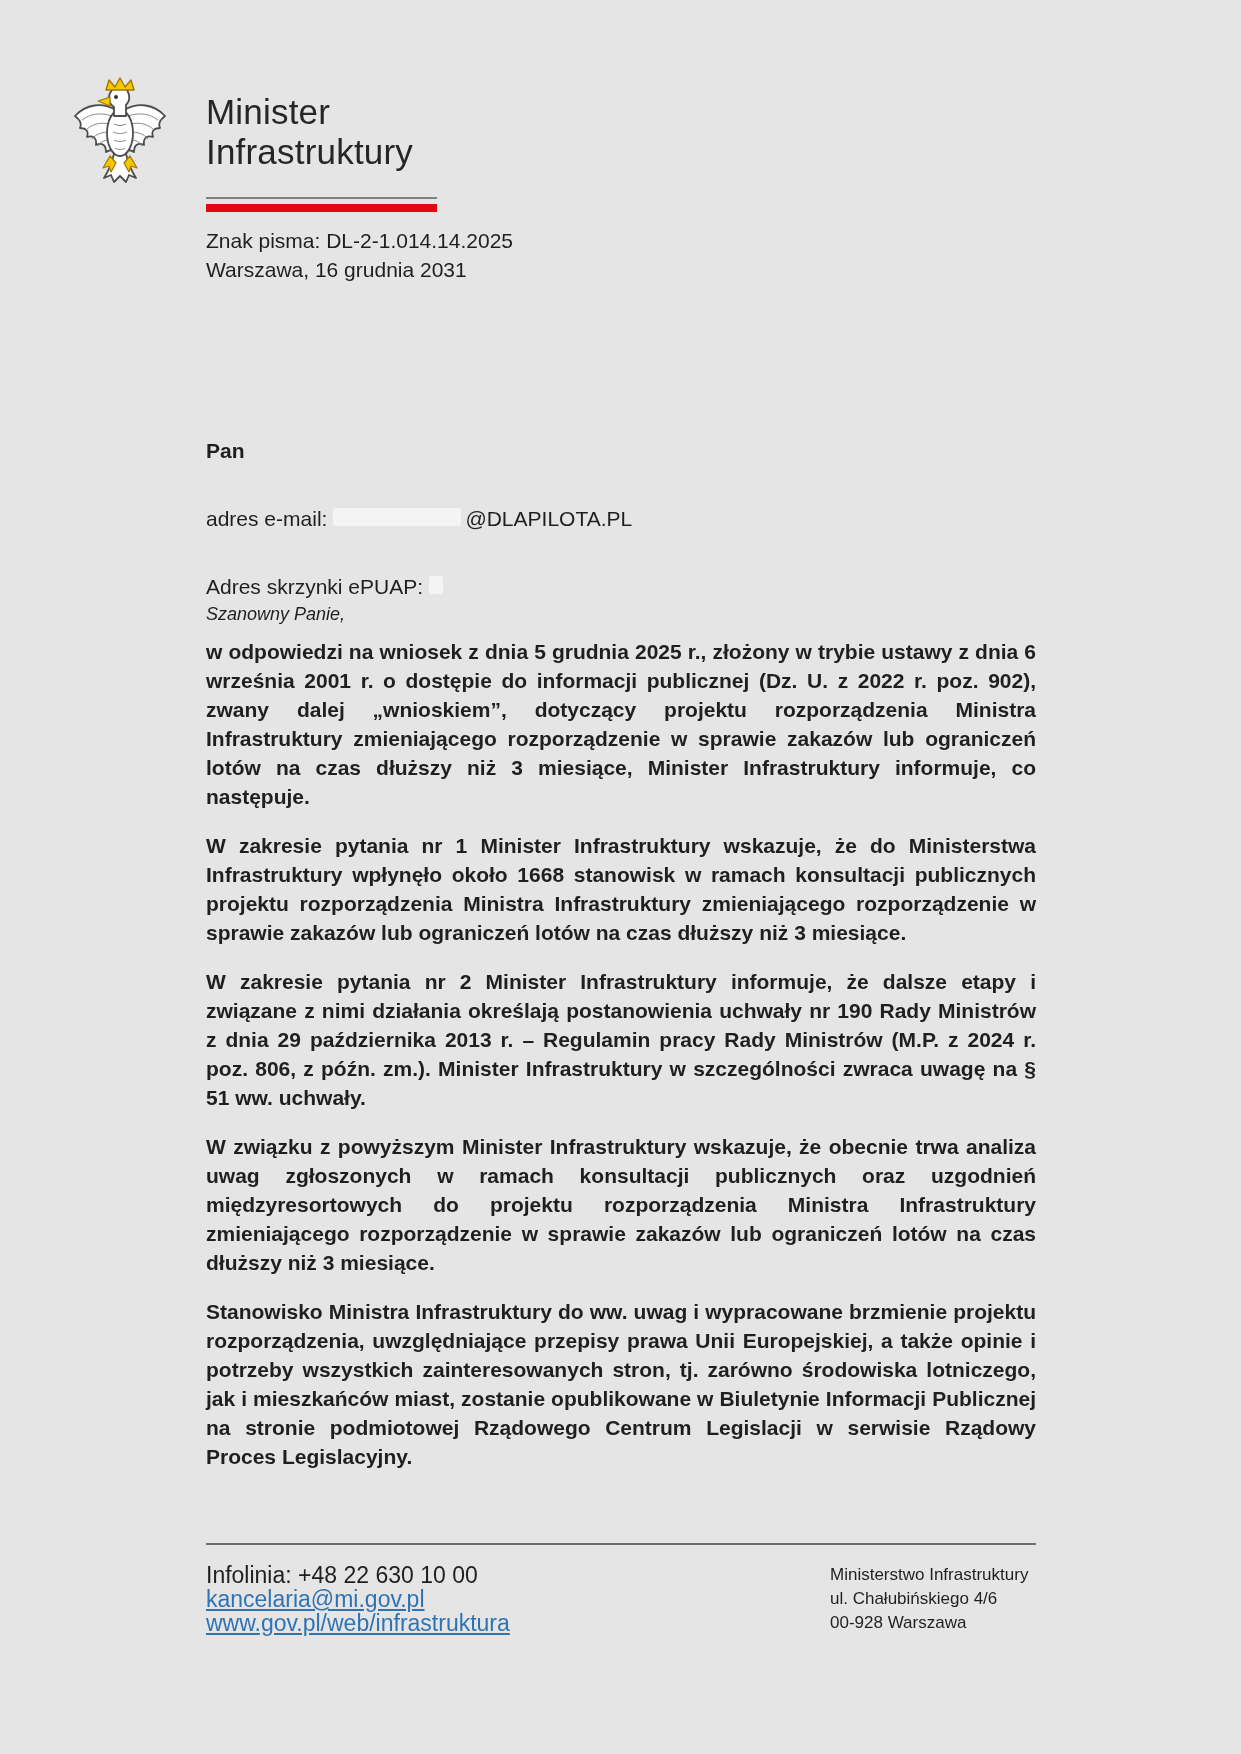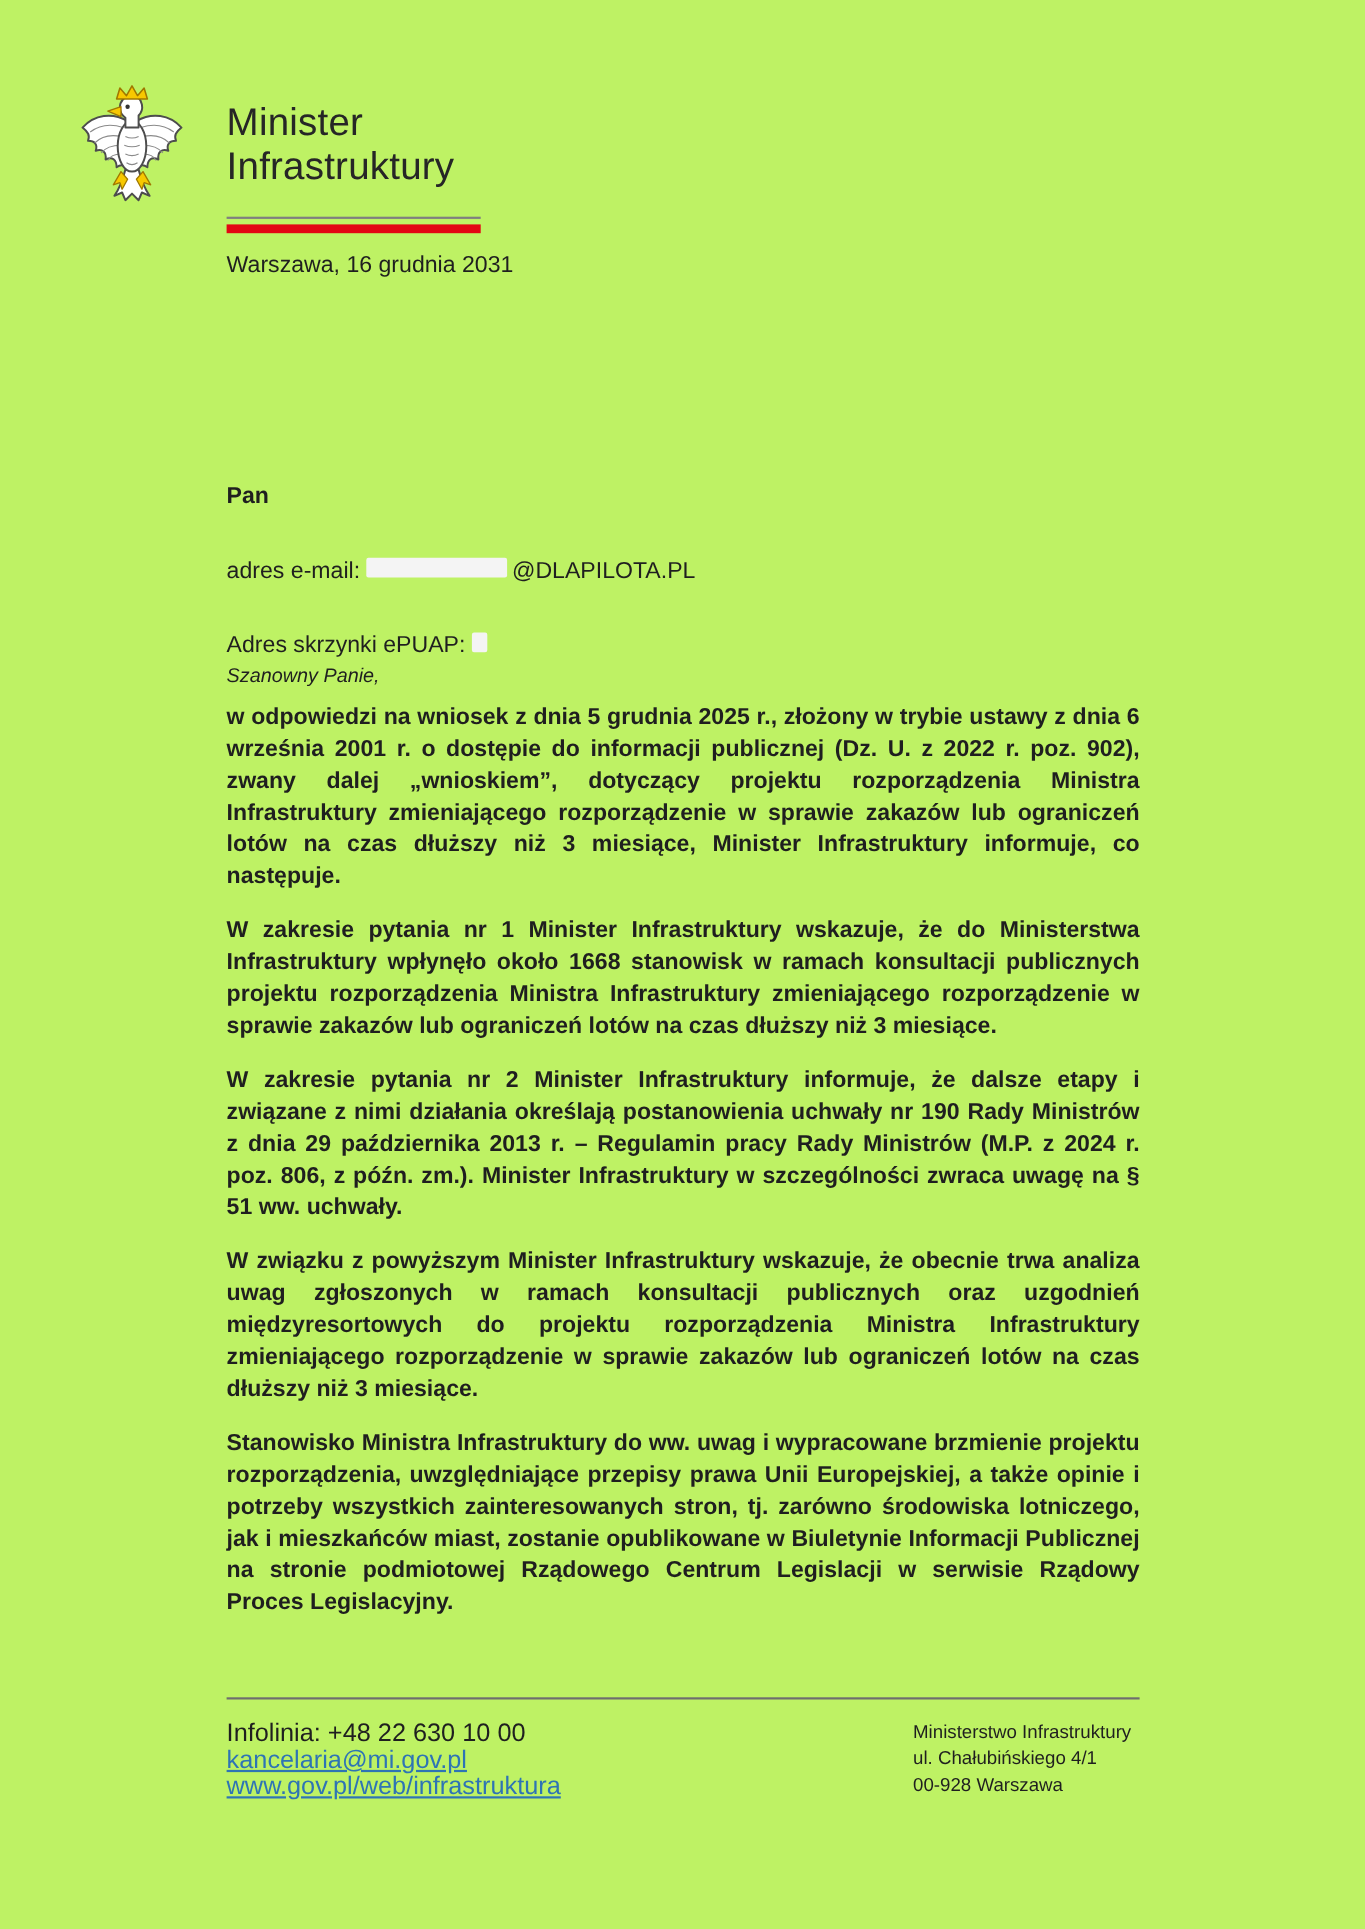--- a/index.html
+++ b/index.html
@@ -4,21 +4,21 @@
 <style>
   html, body {
     margin: 0;
     padding: 0;
     background: #ffffff;
   }
   .page {
     position: relative;
     width: 1241px;
     height: 1754px;
-    background: #bef264;
+    background: #e5e5e5;
     font-family: "Liberation Sans", sans-serif;
     color: #1f1f1f;
     overflow: hidden;
   }
 
   
   .eagle {
     position: absolute;
     left: 70px;
     top: 76px;
@@ -162,20 +162,21 @@
 
   <div class="brand-name">
     <div>Minister</div>
     <div>Infrastruktury</div>
   </div>
 
   <div class="rule-thin"></div>
   <div class="rule-red" style="background: rgb(227, 6, 19);"></div>
 
   <div class="meta">
+    <div>Znak pisma: DL-2-1.014.14.2025</div>
     <div>Warszawa, 16 grudnia 2031</div>
   </div>
 
   <div class="recipient-title">Pan</div>
 
   <div class="contact">
     <div class="line">
       <span>adres e-mail:</span><span class="redact-box redact-email"></span><span>@DLAPILOTA.PL</span>
     </div>
     <div class="line">
@@ -196,17 +197,17 @@
   <div class="footer-divider"></div>
 
   <div class="footer footer-left">
     <div>Infolinia: +48 22 630 10 00</div>
     <div><a href="#" id="email-link" style="color: rgb(46, 116, 181);">kancelaria@mi.gov.pl</a></div>
     <div><a href="#" id="website-link" style="color: rgb(46, 116, 181);">www.gov.pl/web/infrastruktura</a></div>
   </div>
 
   <div class="footer footer-right">
     <div>Ministerstwo Infrastruktury</div>
-    <div>ul. Chałubińskiego 4/1</div>
+    <div>ul. Chałubińskiego 4/6</div>
     <div>00-928 Warszawa</div>
   </div>
 
 </div>
 
 </body></html>

